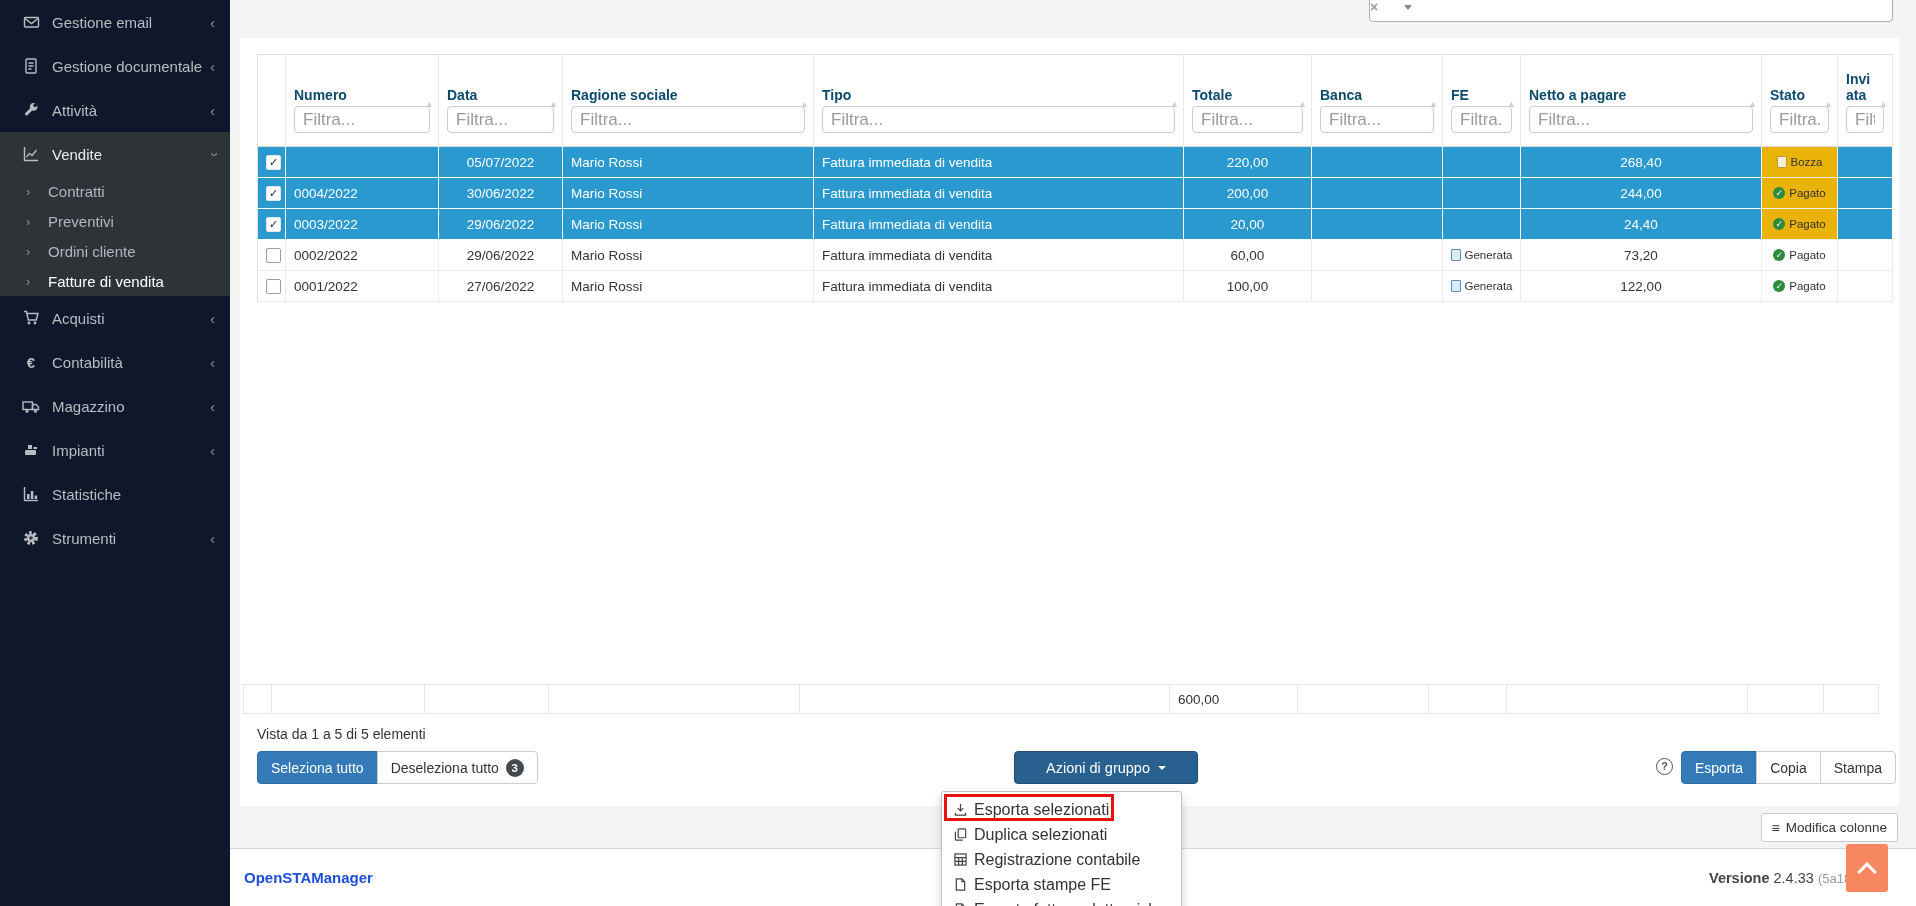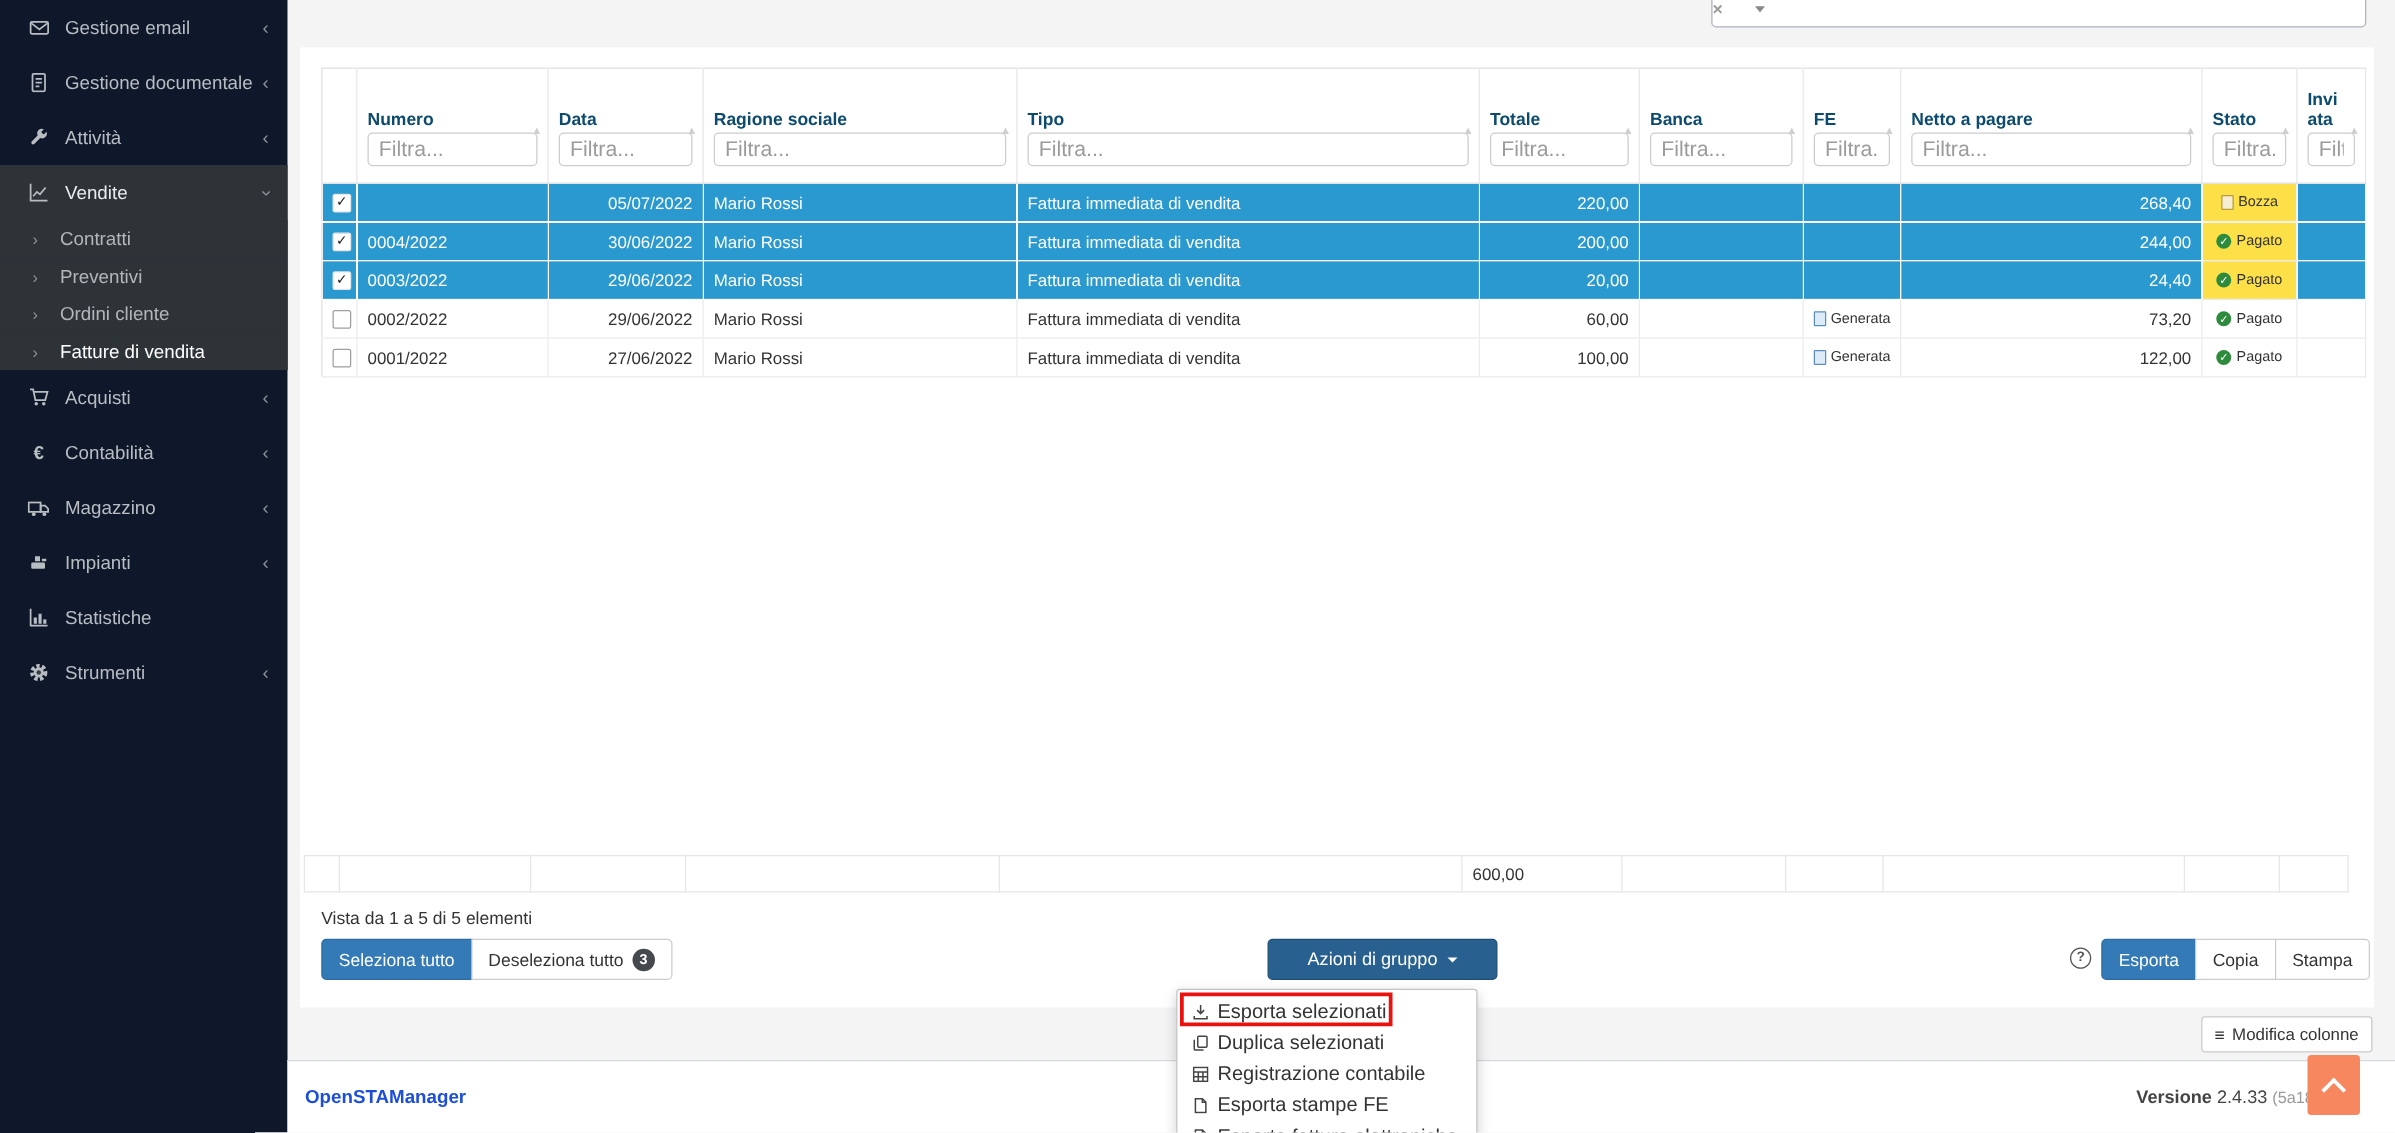--- a/index.html
+++ b/index.html
@@ -43,22 +43,22 @@
     font-size:14px;font-weight:bold;color:#0c4a6e;line-height:1.15;word-break:break-word;}
   .h-filter{padding:0 8px 13px 8px;}
   .h-filter input{width:100%;height:27px;box-sizing:border-box;border:1px solid #ccc;border-radius:4px;
     padding:0 8px;font-size:17px;color:#333;font-family:inherit;outline:none;}
   .h-filter input::placeholder{color:#9b9b9b;opacity:1;}
   .sort{position:absolute;right:4px;top:44px;font-size:9px;color:#cfcfcf;}
   table.grid td{height:30px;border-right:1px solid #ececec;border-bottom:1px solid #ececec;
     padding:0 8px;font-size:13.5px;color:#333;overflow:hidden;white-space:nowrap;}
   tr.sel td{background:#2a99cf;color:#fff;border-right:1px solid rgba(255,255,255,.45);
     border-bottom:1px solid rgba(255,255,255,.55);}
-  tr.sel td.stato-cell{background:#fde047;color:#333;border-right:1px solid #ececec;border-bottom:1px solid #ececec;}
-  td.r{text-align:right;}
+  tr.sel td.stato-cell{background:#eab308;color:#333;border-right:1px solid #ececec;border-bottom:1px solid #ececec;}
+  td.r{text-align:center;}
   td.c{text-align:center;}
   
   .cb{display:inline-block;width:13px;height:13px;background:#fff;border:1px solid #9e9e9e;border-radius:2px;
     line-height:13px;text-align:center;font-size:11px;color:#222;vertical-align:middle;cursor:pointer;}
   tr.sel .cb{border-color:#e5e5e5;}
   
   .st-badge{display:flex;align-items:center;justify-content:center;gap:4px;font-size:11.5px;color:#333;}
   .ic-draft{width:8px;height:10px;border:1px solid #b99a3d;background:#f6eed2;border-radius:1px;flex:0 0 auto;}
   .ic-ok{width:12px;height:12px;border-radius:50%;background:#2e8b3d;color:#fff;font-size:9px;line-height:12px;
     text-align:center;flex:0 0 auto;}

